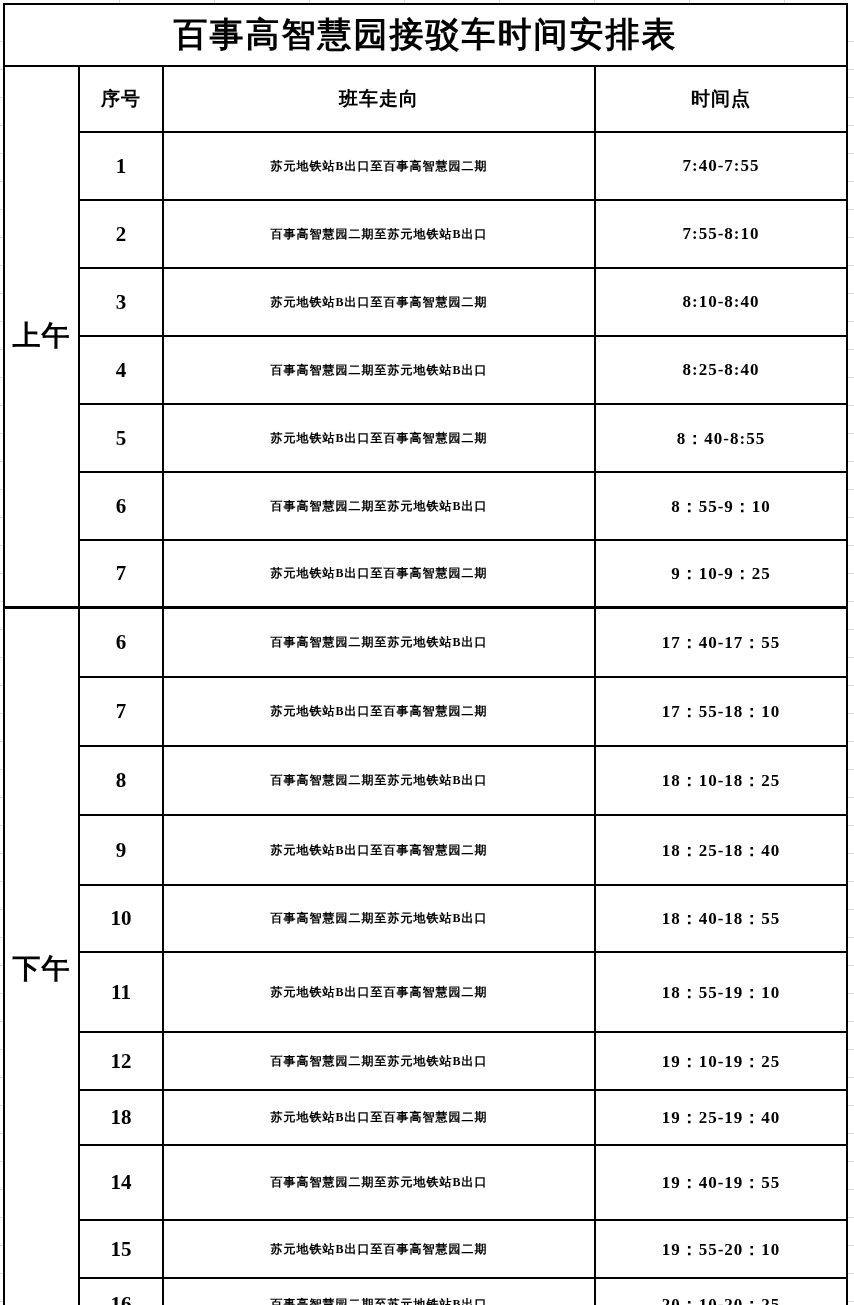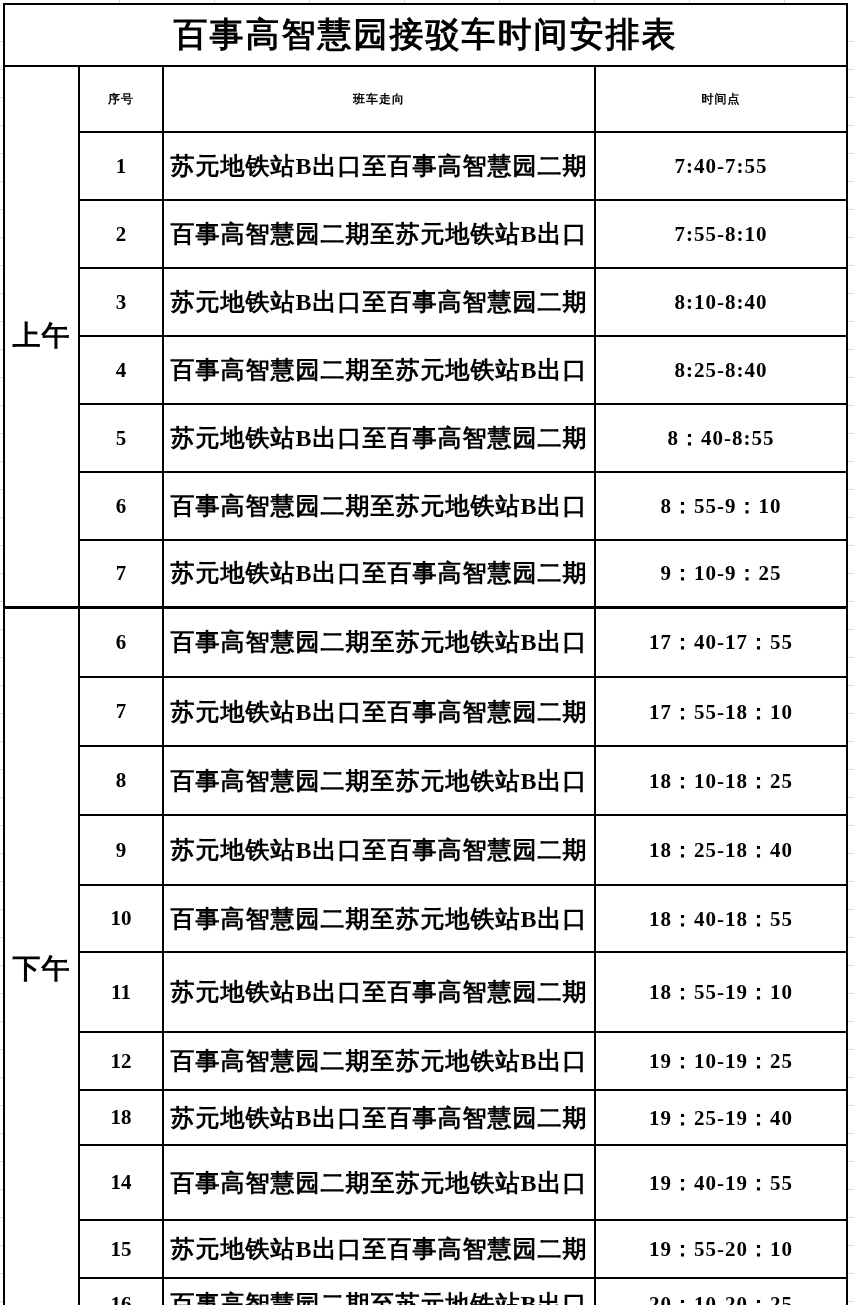--- a/index.html
+++ b/index.html
@@ -41,36 +41,36 @@
     color: #000000;
     font-weight: bold;
     overflow: hidden;
     white-space: nowrap;
   }
   td.title-cell {
     font-size: 34px;
     letter-spacing: 2px;
   }
   td.header-cell {
-    font-size: 12px;
+    font-size: 19px;
     letter-spacing: 1px;
   }
   td.period-cell {
     font-size: 28px;
     letter-spacing: 1px;
   }
   td.seq-cell {
     font-size: 21px;
   }
   td.route-cell {
-    font-size: 24px;
+    font-size: 12px;
     letter-spacing: 1px;
   }
   td.time-cell {
-    font-size: 21px;
+    font-size: 17px;
     letter-spacing: 1px;
   }
   tr.section-start td {
     border-top: 3px solid #000000;
   }
 </style>
 </head>
 <body>
 
 <div class="sheet-grid"></div>

